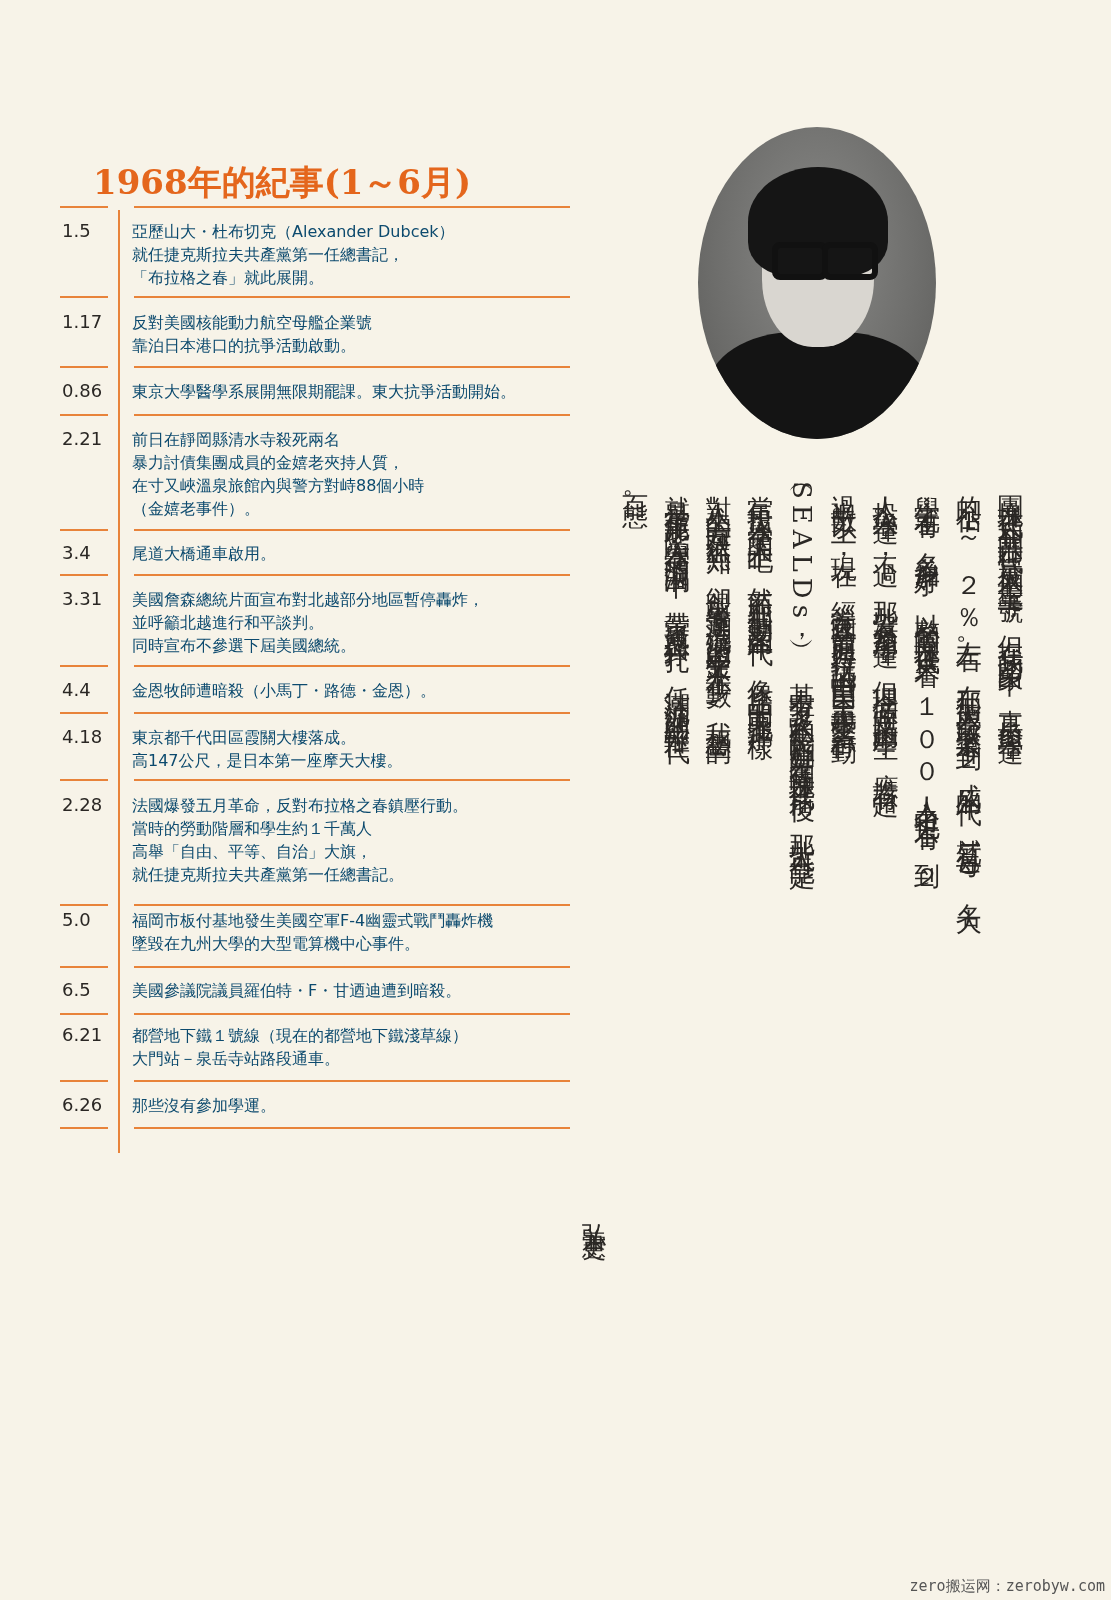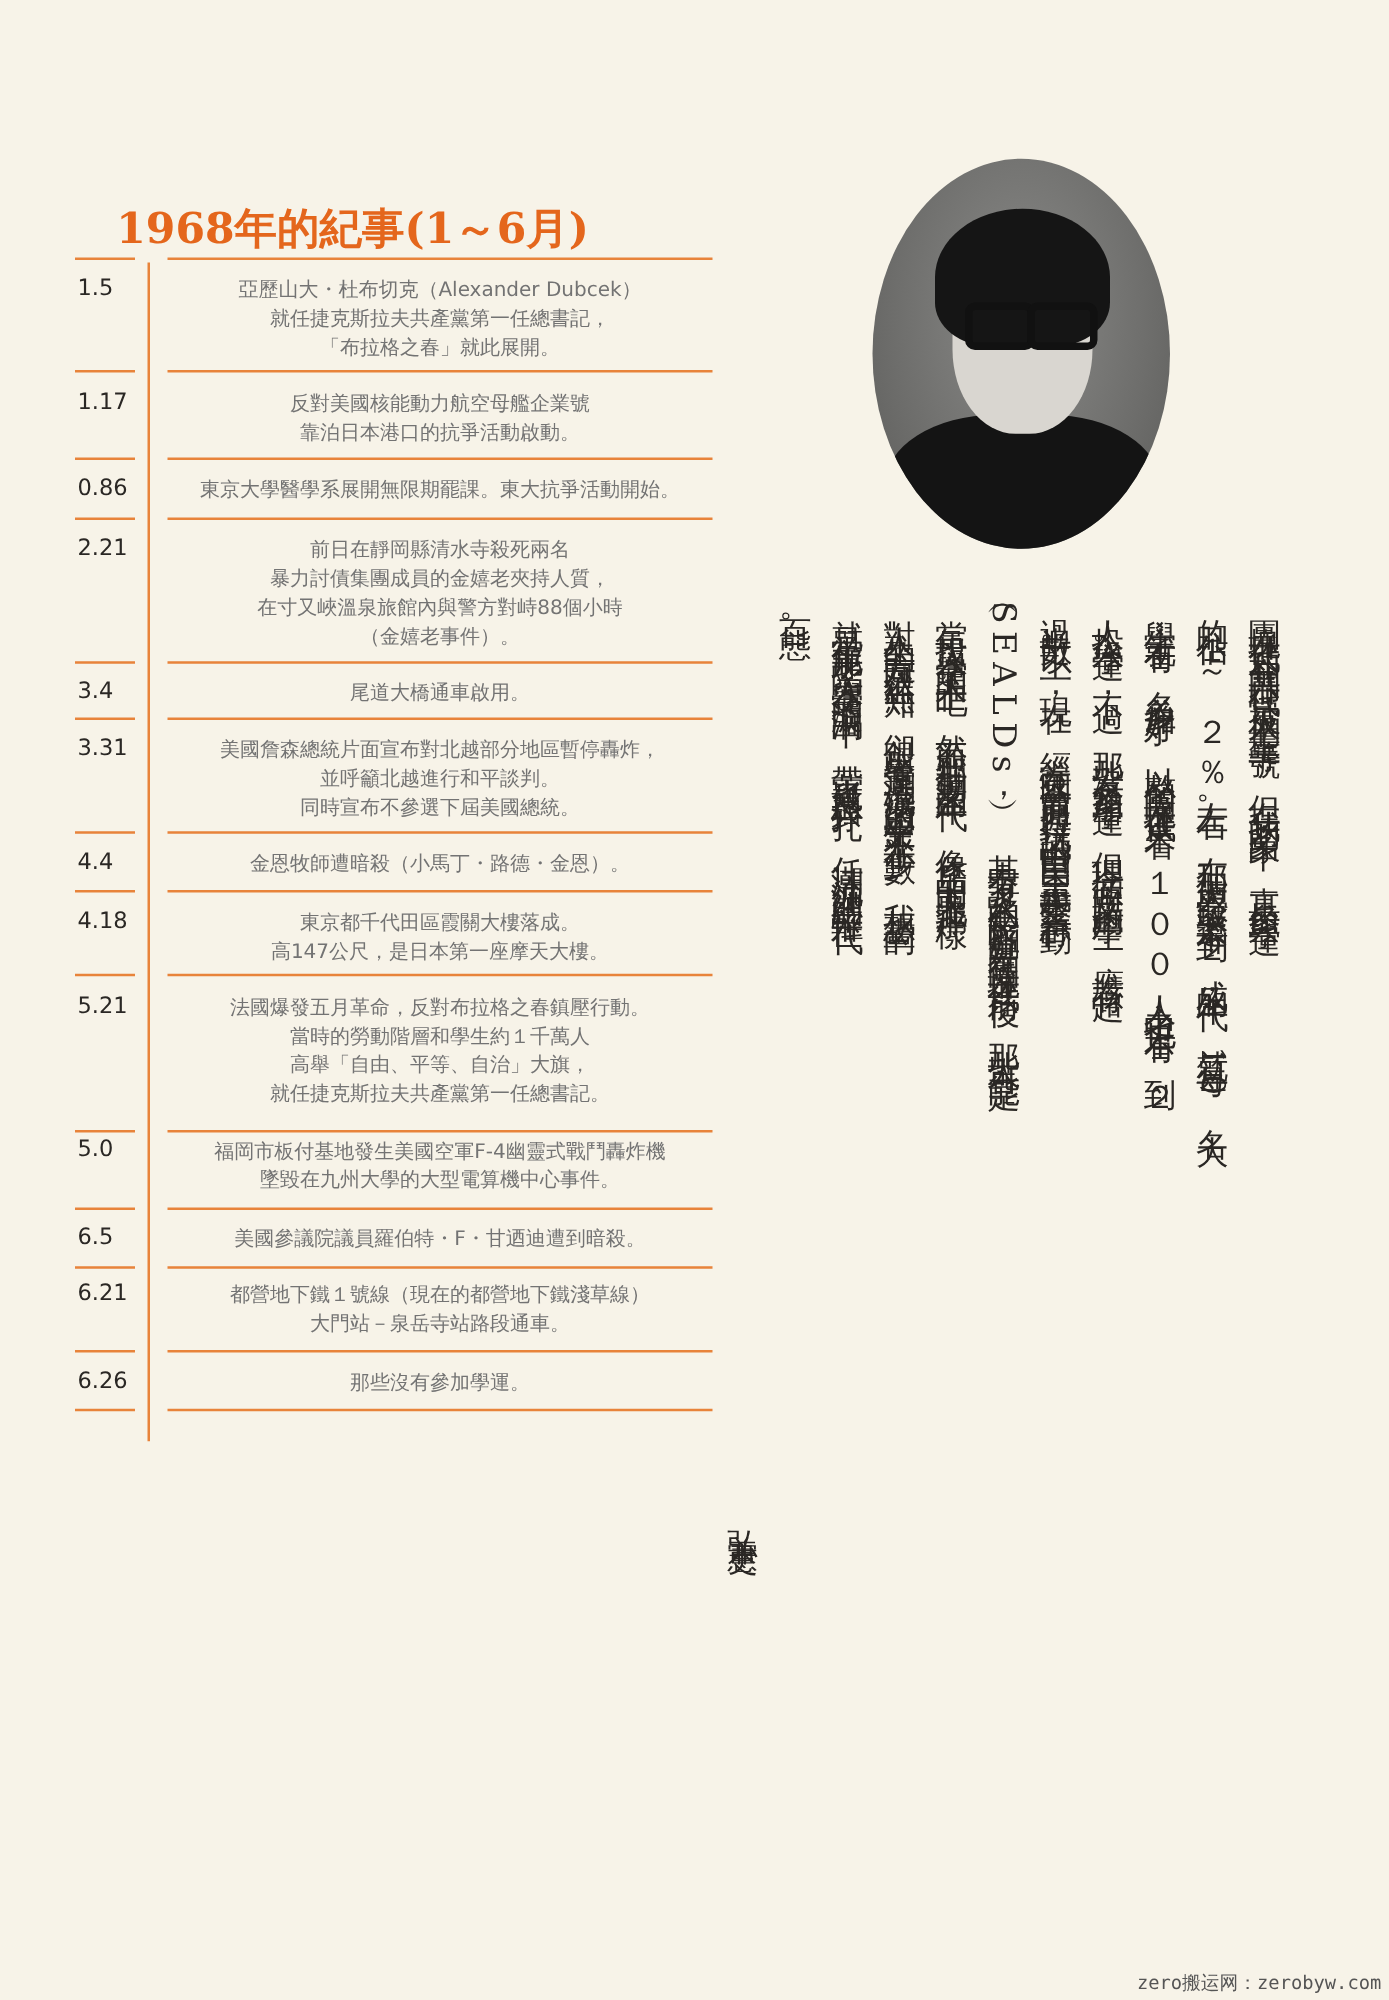--- a/index.html
+++ b/index.html
@@ -22,21 +22,21 @@
   }
   .hline-date { position: absolute; left: 0; width: 48px; height: 2px; background: #e8833a; }
   .hline-text { position: absolute; left: 74px; width: 436px; height: 2px; background: #e8833a; }
   .row { position: absolute; left: 0; width: 510px; }
   .date {
     position: absolute; left: 2px; top: 0; font-size: 18px; color: #2a2724;
     font-family: "DejaVu Sans", sans-serif;
   }
   .desc {
     position: absolute; left: 72px; top: 0; width: 440px;
-    font-size: 16px; line-height: 23px; color: #737373; white-space: pre-line; text-align: center;
+    font-size: 16px; line-height: 23px; color: #0c4a6e; white-space: pre-line;
   }
   .photo {
     position: absolute; left: 698px; top: 127px; width: 238px; height: 312px;
     border-radius: 50%; overflow: hidden;
     background: radial-gradient(ellipse at 50% 40%, #8a8a88 0%, #6e6e6c 60%, #5a5a58 100%);
   }
   .photo .hair { position: absolute; left: 50px; top: 40px; width: 140px; height: 110px; background: #151515; border-radius: 55% 55% 35% 35%; }
   .photo .face { position: absolute; left: 64px; top: 70px; width: 112px; height: 150px; background: #d9d6d0; border-radius: 40% 40% 45% 45%; }
   .photo .glasses-l { position: absolute; left: 74px; top: 115px; width: 44px; height: 26px; border: 6px solid #111; border-radius: 8px; }
   .photo .glasses-r { position: absolute; left: 124px; top: 115px; width: 44px; height: 26px; border: 6px solid #111; border-radius: 8px; }
@@ -132,21 +132,21 @@
 
   <div class="row" style="top:726px">
     <div class="date">4.18</div>
     <div class="desc">東京都千代田區霞關大樓落成。
 高147公尺，是日本第一座摩天大樓。</div>
   </div>
   <div class="hline-date" style="top:779px"></div>
   <div class="hline-text" style="top:779px"></div>
 
   <div class="row" style="top:794px">
-    <div class="date">5.21</div>
+    <div class="date">2.28</div>
     <div class="desc">法國爆發五月革命，反對布拉格之春鎮壓行動。
 當時的勞動階層和學生約１千萬人
 高舉「自由、平等、自治」大旗，
 就任捷克斯拉夫共產黨第一任總書記。</div>
   </div>
   <div class="hline-date" style="top:904px"></div>
   <div class="hline-text" style="top:904px"></div>
 
   <div class="row" style="top:909px">
     <div class="date">5.0</div>

